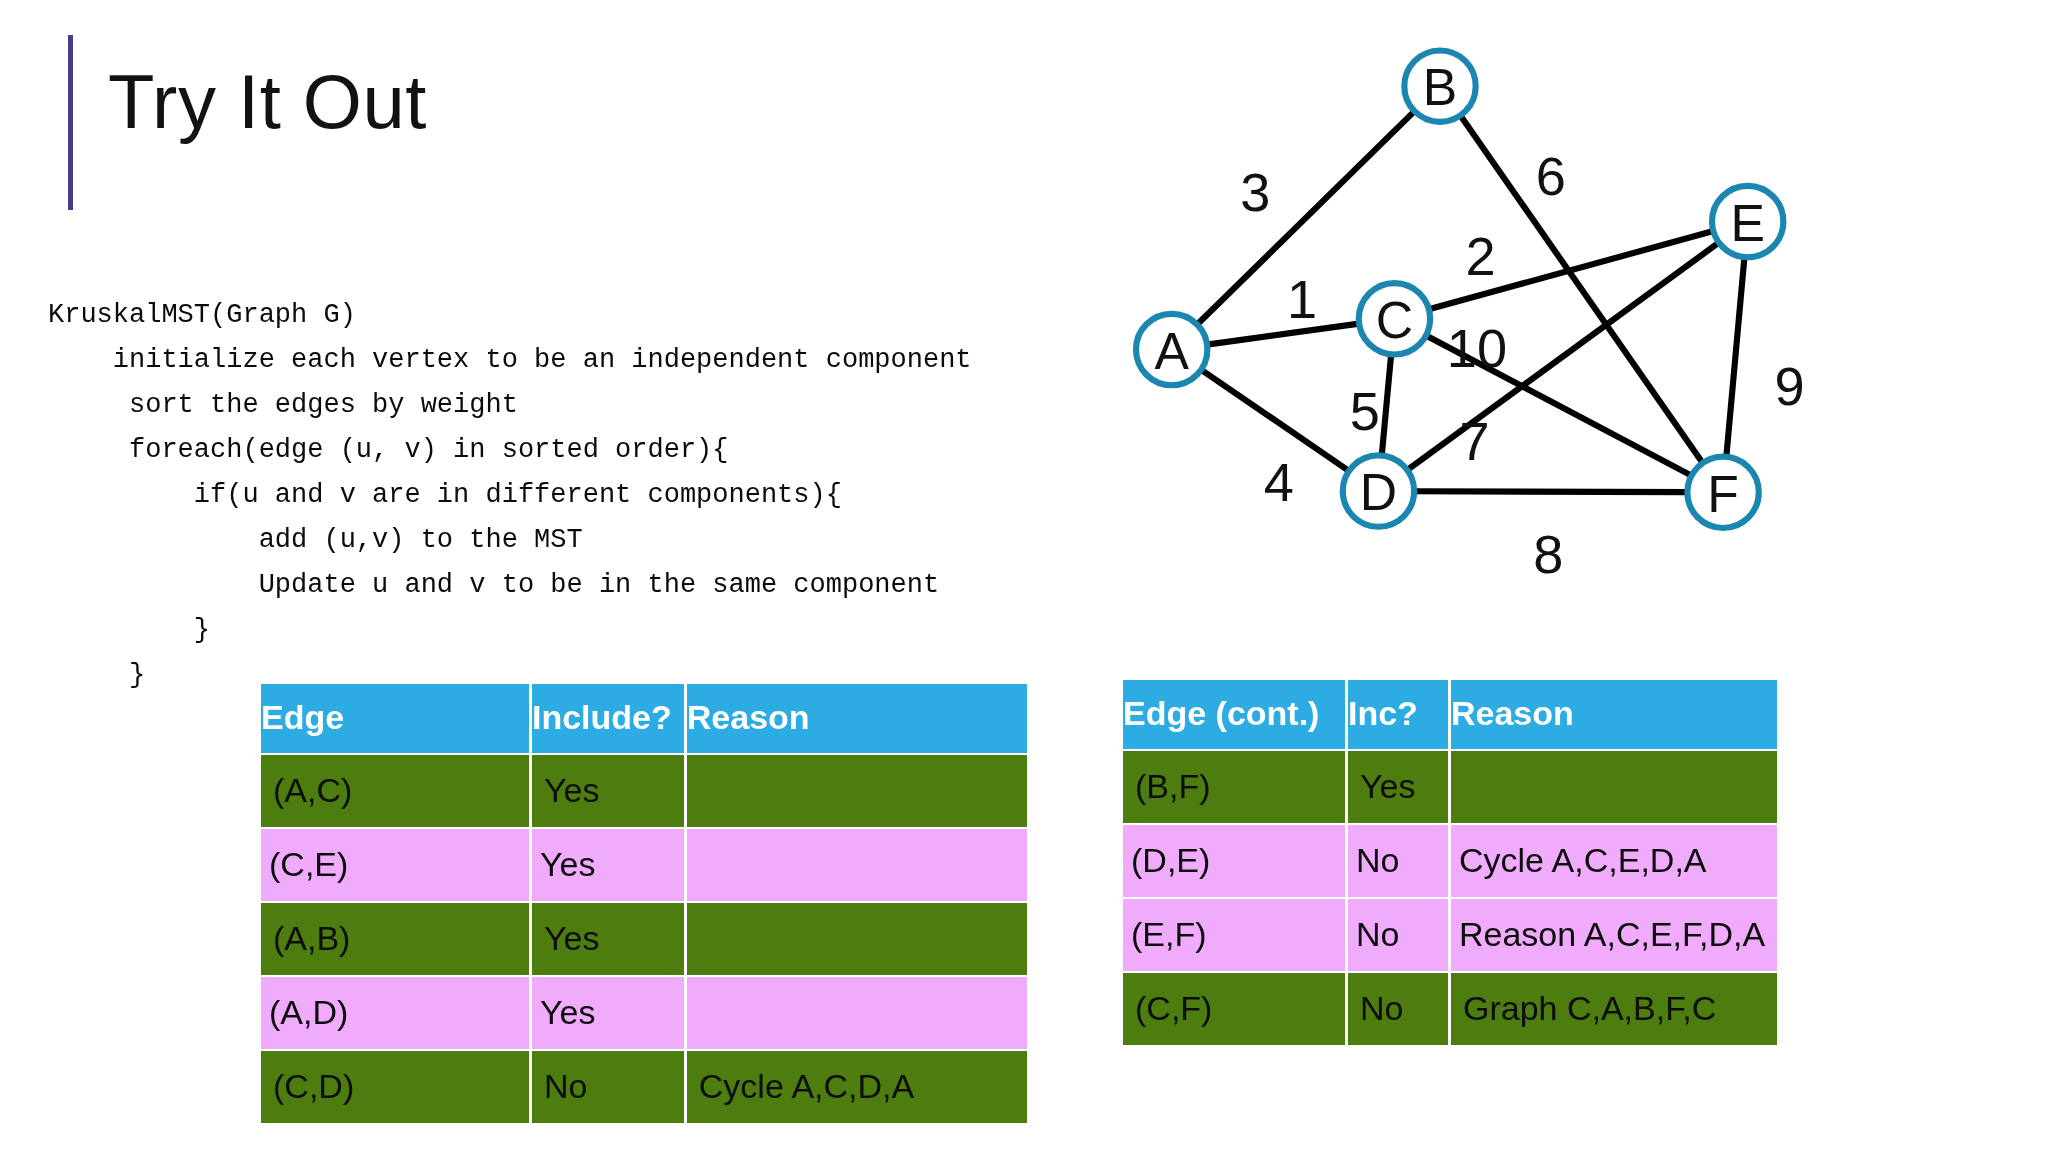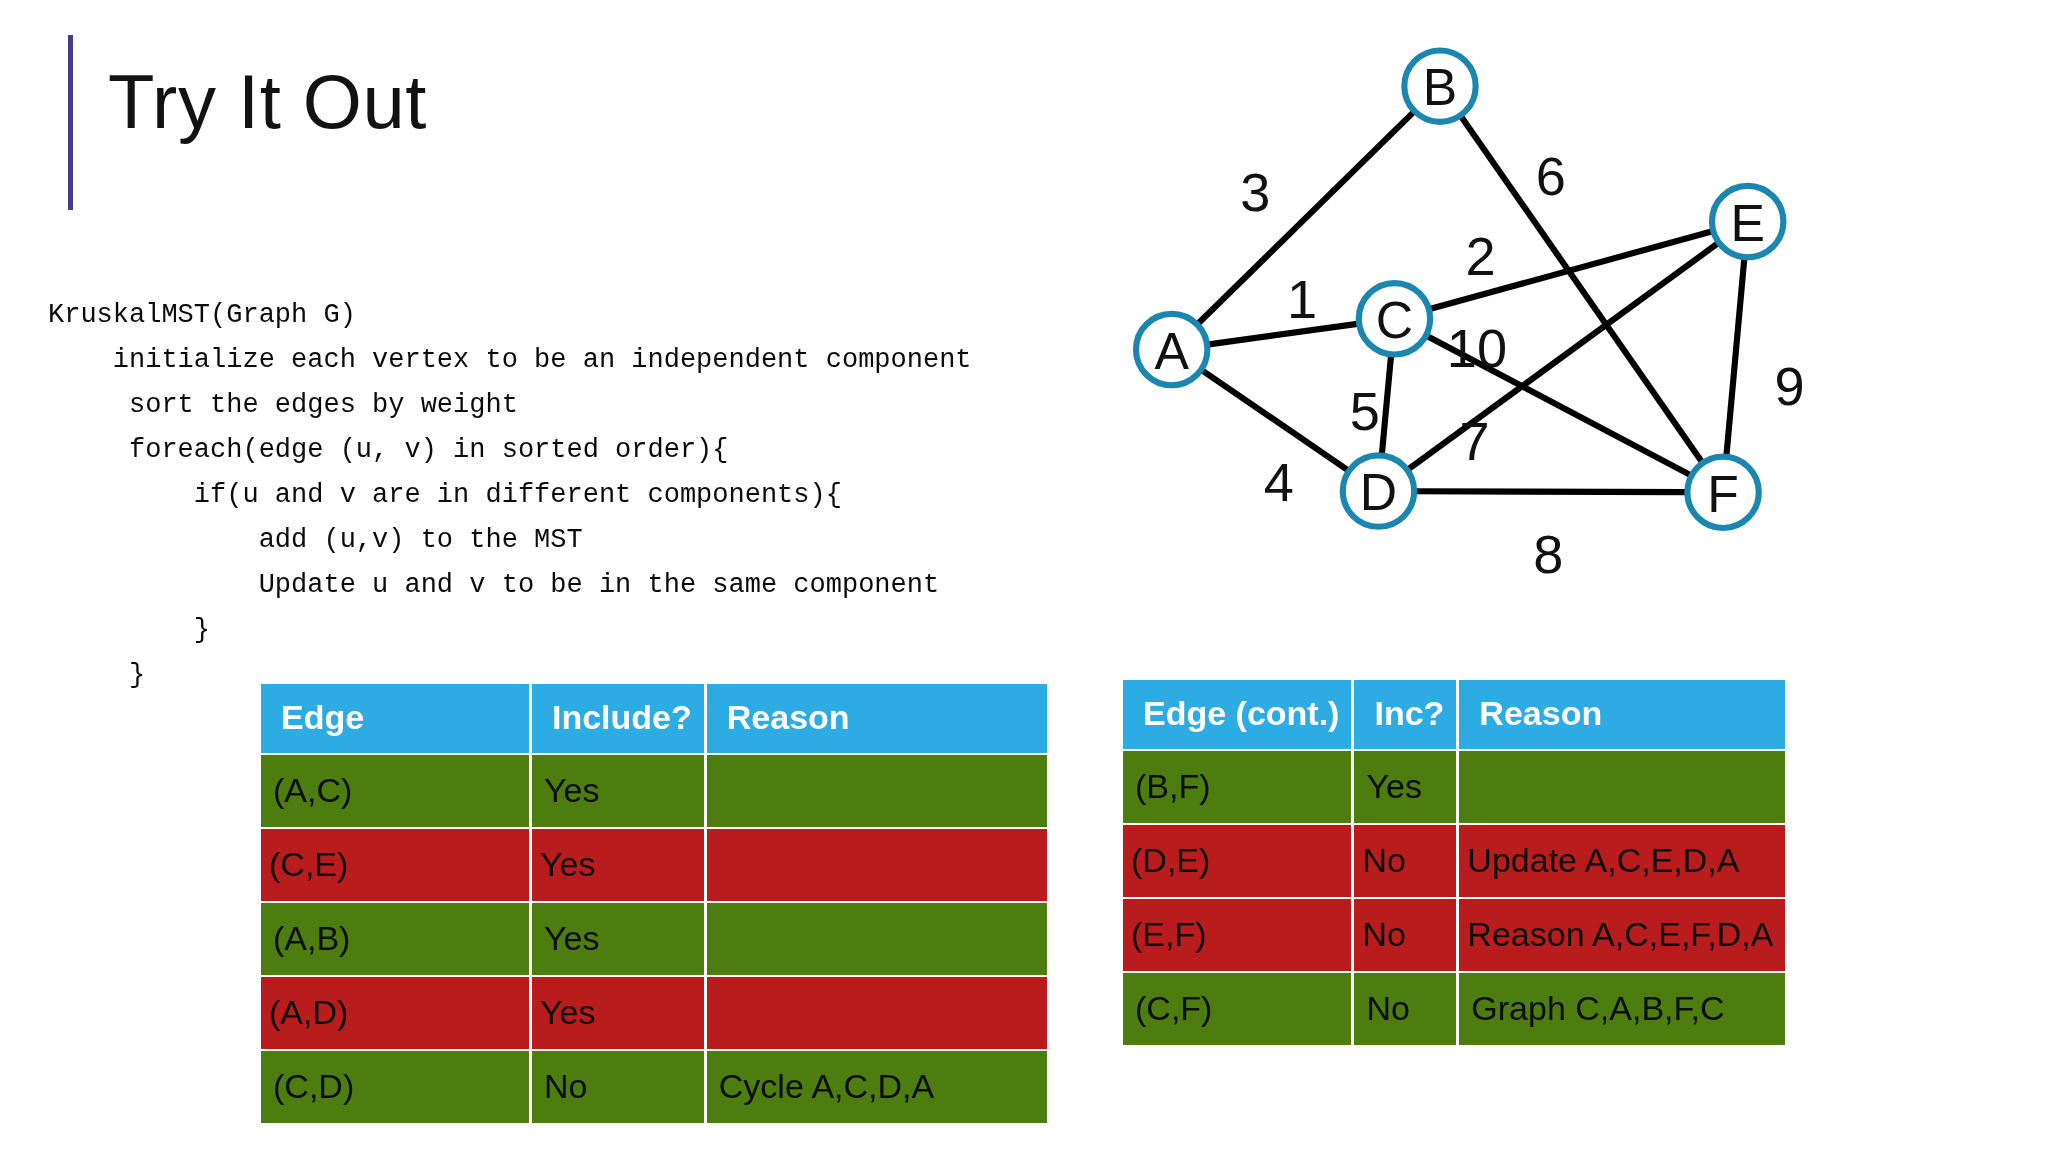--- a/index.html
+++ b/index.html
@@ -97,32 +97,32 @@
   }
   #table-left  { left: 258px;  top: 682px; }
   #table-right { left: 1120px; top: 678px; }
 
   .edge-table th {
     background: #2CACE3;
     color: #ffffff;
     font-weight: bold;
     font-size: 34px;
     text-align: left;
-    padding: 14px 12px 16px 20px;
+    padding: 14px 12px 16px 0;
     white-space: nowrap;
   }
   .edge-table td {
     padding: 12px 12px 14px 12px;
     text-align: left;
     white-space: nowrap;
     vertical-align: middle;
     height: 46px;
   }
   .edge-table tr.row-odd  td { background: #4d7c0f; }
-  .edge-table tr.row-even td { background: #b91c1c; padding-left: 8px; }
+  .edge-table tr.row-even td { background: #f0abfc; padding-left: 8px; }
 
   #table-left  col.c-edge   { width: 268px; }
   #table-left  col.c-inc    { width: 150px; }
   #table-left  col.c-reason { width: 340px; }
   #table-right col.c-edge   { width: 222px; }
   #table-right col.c-inc    { width: 100px; }
   #table-right col.c-reason { width: 290px; }
 </style>
 </head>
 <body>
@@ -242,21 +242,21 @@
     </thead>
     <tbody id="table-right-body">
         <tr class="row-odd">
           <td>(B,F)</td>
           <td>Yes</td>
           <td></td>
         </tr>
         <tr class="row-even">
           <td>(D,E)</td>
           <td>No</td>
-          <td>Update A,C,E,D,A</td>
+          <td>Cycle A,C,E,D,A</td>
         </tr>
         <tr class="row-even">
           <td>(E,F)</td>
           <td>No</td>
           <td>Reason A,C,E,F,D,A</td>
         </tr>
         <tr class="row-odd">
           <td>(C,F)</td>
           <td>No</td>
           <td>Graph C,A,B,F,C</td>

